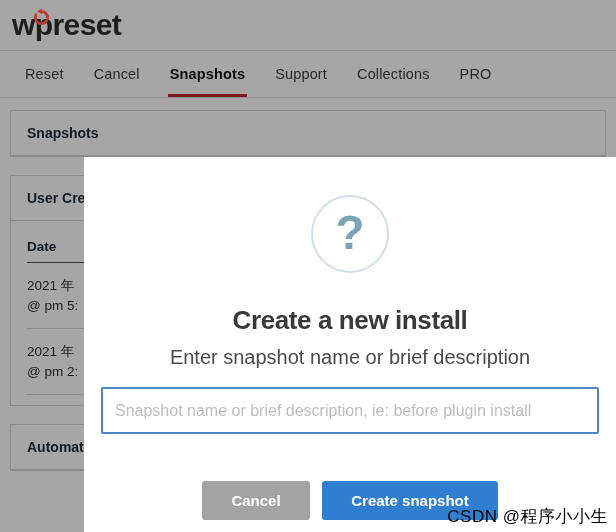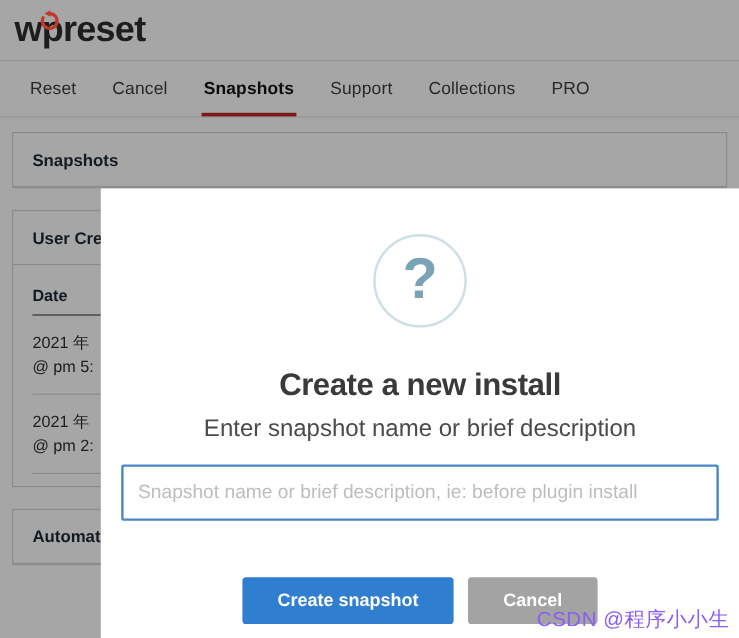--- a/index.html
+++ b/index.html
@@ -214,21 +214,21 @@
   }
   .btn-primary { background: #2f7ed0; min-width: 176px; }
   .btn-cancel  { background: #a3a3a3; min-width: 108px; }
 
   
   #watermark {
     position: absolute;
     right: 8px;
     bottom: 4px;
     font-size: 17px;
-    color: #8b5cf6;
+    color: #000000;
     letter-spacing: 0.5px;
     white-space: nowrap;
     pointer-events: none;
     text-align: center;
   }
 </style>
 </head>
 <body>
 
 <div id="page-backdrop">
@@ -317,19 +317,19 @@
   </div>
 
   <div class="modal-title">Create a new install</div>
   <div class="modal-subtitle">Enter snapshot name or brief description</div>
 
   <div class="modal-input-row">
     <input id="snapshot-name-input" type="text" placeholder="Snapshot name or brief description, ie: before plugin install" style="">
   </div>
 
   <div class="modal-actions">
+    <button class="btn btn-cancel">Cancel</button>
     <button class="btn btn-primary">Create snapshot</button>
-    <button class="btn btn-cancel">Cancel</button>
   </div>
 
 </div>
 
 <div id="watermark">CSDN @程序小小生</div>
 
 </body></html>

